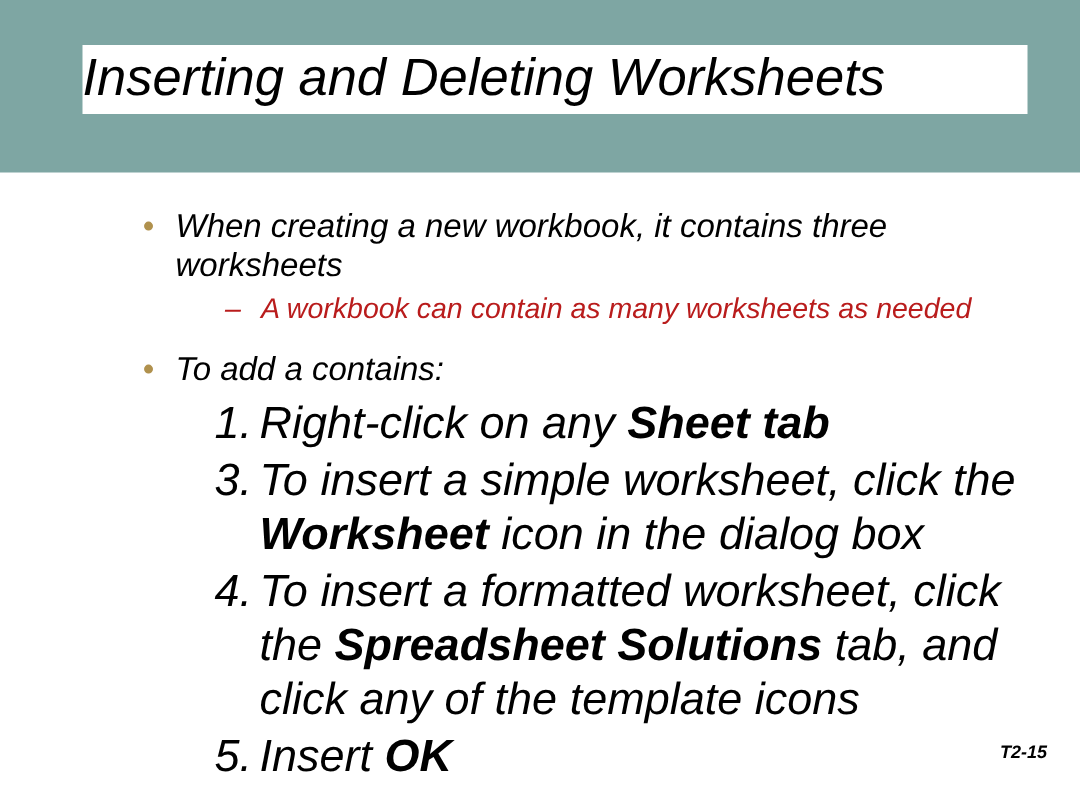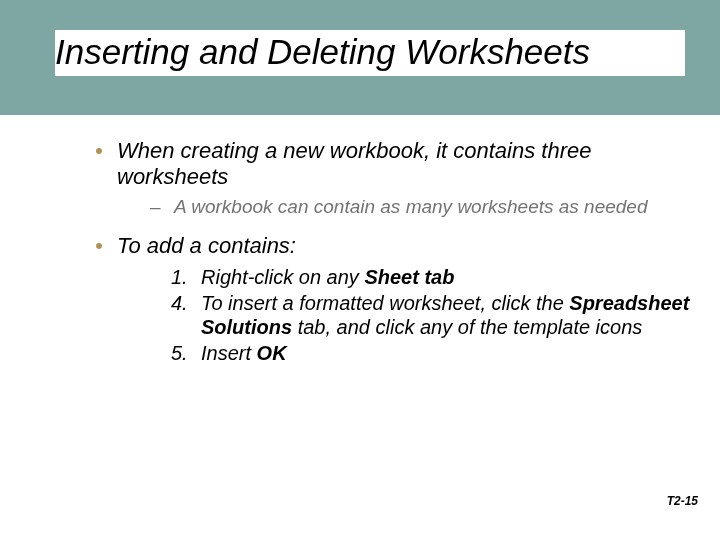--- a/index.html
+++ b/index.html
@@ -47,36 +47,36 @@
     margin-bottom: 6px;
   }
   .bullet-main .bullet-dot {
     color: #b0914d;
     display: inline-block;
     width: 22px;
     text-indent: 0;
   }
   .sub-dash {
     font-size: 19px;
-    color: #737373;
+    color: #b91c1c;
     margin-left: 95px;
     text-indent: -24px;
     padding-left: 24px;
     line-height: 1.2;
     margin-bottom: 14px;
   }
   .sub-dash .dash {
     display: inline-block;
     width: 24px;
     text-indent: 0;
   }
   .numbered {
-    font-size: 20px;
+    font-size: 30px;
     color: #000;
-    margin-left: 116px;
+    margin-left: 88px;
     text-indent: -30px;
     padding-left: 30px;
     line-height: 1.2;
     margin-bottom: 2px;
   }
   .numbered .num {
     display: inline-block;
     width: 30px;
     text-indent: 0;
   }
@@ -109,20 +109,23 @@
 
     <div class="bullet-main">
       <span class="bullet-dot">•</span><span>To add a contains:</span>
     </div>
 
     <div class="numbered">
       <span class="num">1.</span><span>Right-click on any </span><span class="bold">Sheet tab</span>
     </div>
 
 
+    <div class="numbered">
+      <span class="num">3.</span><span>To insert a simple worksheet, click the </span><span class="bold">Worksheet</span><span> icon in the dialog box</span>
+    </div>
 
     <div class="numbered">
       <span class="num">4.</span><span>To insert a formatted worksheet, click the </span><span class="bold">Spreadsheet Solutions</span><span> tab, and click any of the template icons</span>
     </div>
 
     <div class="numbered">
       <span class="num">5.</span><span>Insert </span><span class="bold">OK</span>
     </div>
 
   </div>

